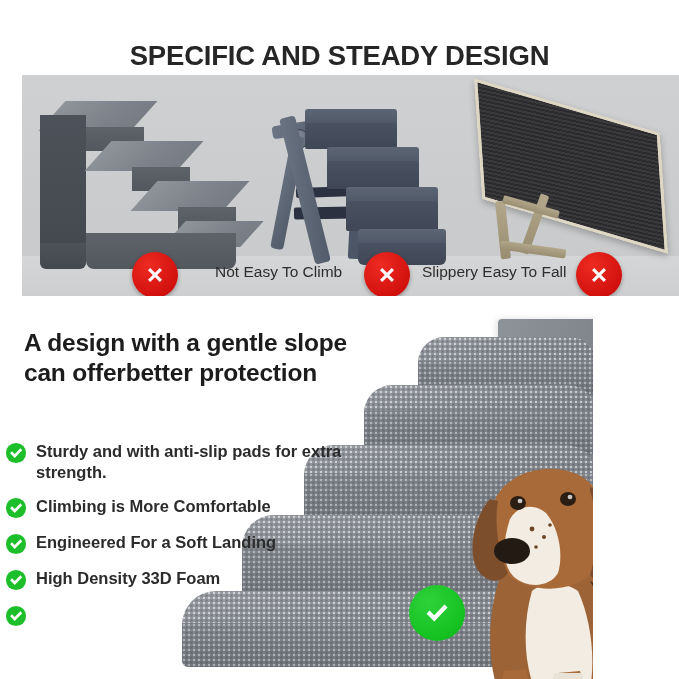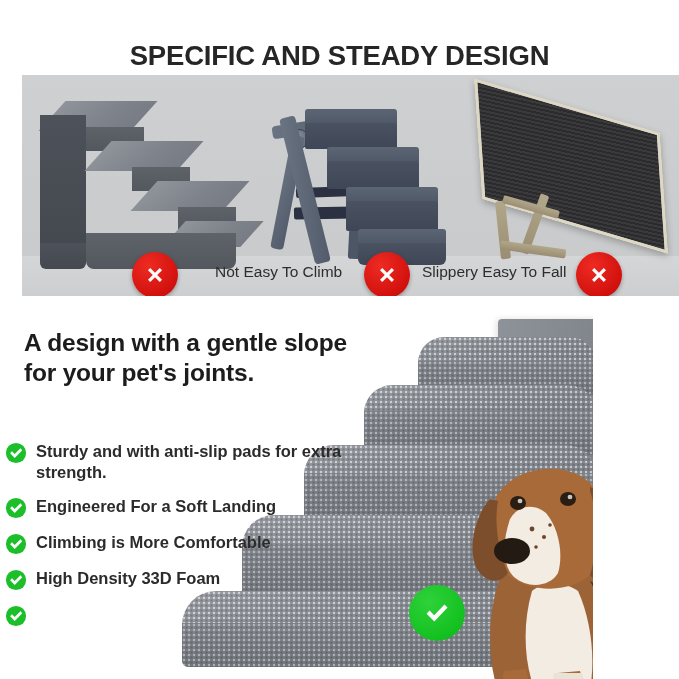--- a/index.html
+++ b/index.html
@@ -277,50 +277,50 @@
     </div>
 
     <div class="badge badge-check big-check">
       <svg width="32" height="32" viewBox="0 0 24 24" aria-hidden="true">
         <path d="M4.2 12.6 L6.4 10.2 L9.9 13.6 L17.6 5.6 L19.9 7.9 L10 18.4 Z" fill="#ffffff"></path>
       </svg>
     </div>
 
     <div class="headline">
       <div>A design with a gentle slope</div>
-      <div>for your pet's joints.</div>
+      <div>can offerbetter protection</div>
     </div>
 
     <div class="bullets">
       <div class="bullet">
         <span class="bmark">
           <svg width="22" height="22" viewBox="0 0 24 24" aria-hidden="true">
             <circle cx="12" cy="12" r="11" fill="#1cbf2a"></circle>
             <path d="M5.6 12.3 L7.6 10.2 L10.6 13.2 L16.8 6.9 L18.8 9 L10.6 17.4 Z" fill="#ffffff"></path>
           </svg>
         </span>
         <span class="btext">Sturdy and with anti-slip pads for extra strength.</span>
       </div>
       <div class="bullet">
         <span class="bmark">
           <svg width="22" height="22" viewBox="0 0 24 24" aria-hidden="true">
             <circle cx="12" cy="12" r="11" fill="#1cbf2a"></circle>
             <path d="M5.6 12.3 L7.6 10.2 L10.6 13.2 L16.8 6.9 L18.8 9 L10.6 17.4 Z" fill="#ffffff"></path>
           </svg>
         </span>
+        <span class="btext">Climbing is More Comfortable</span>
+      </div>
+      <div class="bullet">
+        <span class="bmark">
+          <svg width="22" height="22" viewBox="0 0 24 24" aria-hidden="true">
+            <circle cx="12" cy="12" r="11" fill="#1cbf2a"></circle>
+            <path d="M5.6 12.3 L7.6 10.2 L10.6 13.2 L16.8 6.9 L18.8 9 L10.6 17.4 Z" fill="#ffffff"></path>
+          </svg>
+        </span>
         <span class="btext">Engineered For a Soft Landing</span>
-      </div>
-      <div class="bullet">
-        <span class="bmark">
-          <svg width="22" height="22" viewBox="0 0 24 24" aria-hidden="true">
-            <circle cx="12" cy="12" r="11" fill="#1cbf2a"></circle>
-            <path d="M5.6 12.3 L7.6 10.2 L10.6 13.2 L16.8 6.9 L18.8 9 L10.6 17.4 Z" fill="#ffffff"></path>
-          </svg>
-        </span>
-        <span class="btext">Climbing is More Comfortable</span>
       </div>
       <div class="bullet">
         <span class="bmark">
           <svg width="22" height="22" viewBox="0 0 24 24" aria-hidden="true">
             <circle cx="12" cy="12" r="11" fill="#1cbf2a"></circle>
             <path d="M5.6 12.3 L7.6 10.2 L10.6 13.2 L16.8 6.9 L18.8 9 L10.6 17.4 Z" fill="#ffffff"></path>
           </svg>
         </span>
         <span class="btext">High Density 33D Foam</span>
       </div>

